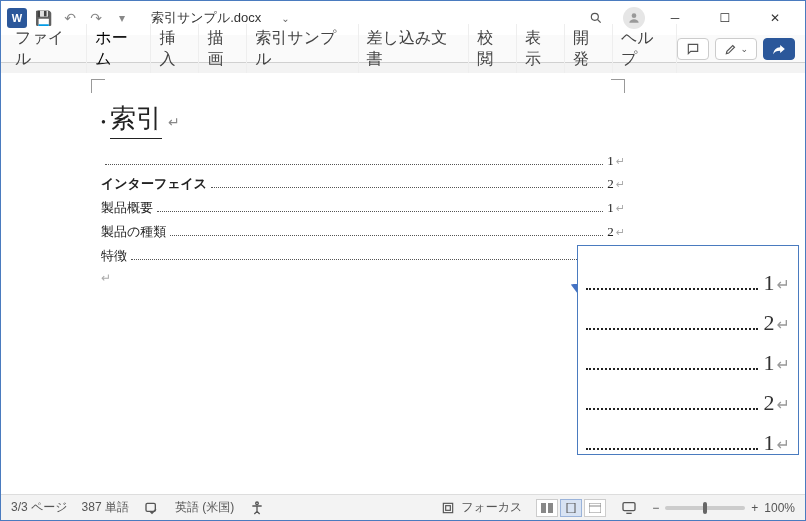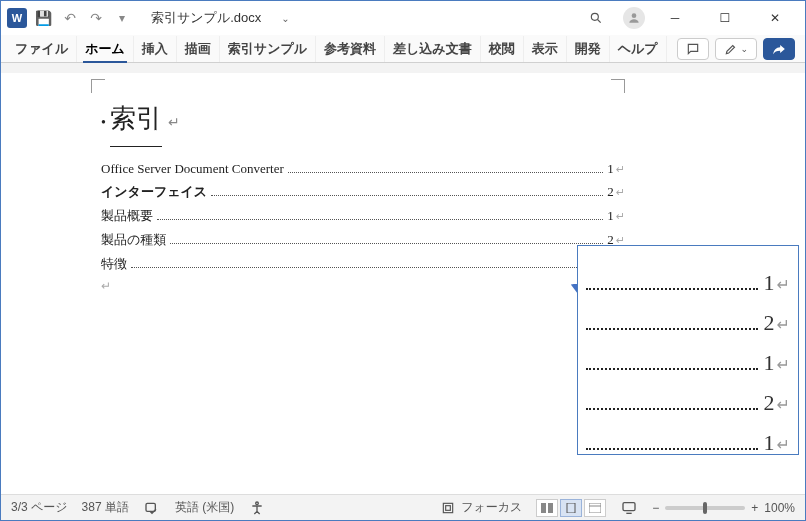--- a/index.html
+++ b/index.html
@@ -45,25 +45,24 @@
   .ribbon {
     height: 28px;
     display:flex; align-items:center;
     padding: 0 6px;
     border-bottom: 1px solid #d0d0d0;
     background:#fafafa;
     gap: 0;
   }
   .ribbon .tab {
     padding: 4px 8px;
-    font-size: 13px;
+    font-size: 16px;
     color:#444;
     cursor:pointer;
     border-right:1px solid #eee;
-    font-weight:bold;
   }
   .ribbon .tab.active { color:#000000; position:relative;}
   .ribbon .tab.active::after {
     content:""; position:absolute; left:6px; right:6px; bottom:-1px; height:2px; background:#2b579a;
   }
   .ribbon-spacer{flex:1;}
   .ribbon-right{display:flex;align-items:center;gap:6px;padding-right:4px;}
   .ribbon-right .btn{border:1px solid #ccc;border-radius:4px;padding:2px 8px;background:#fff;cursor:pointer;color:#555;height:22px;display:flex;align-items:center;}
   .ribbon-right .btn svg{width:14px;height:14px;}
   .ribbon-right .btn.share{background:#2b579a;color:#fff;border-color:#2b579a;}
@@ -84,21 +83,21 @@
     position:absolute;
     left:100px; top:28px; right:180px;
     font-family: "Times New Roman","Yu Mincho",serif;
     color:#222;
   }
   .heading {
     font-size: 26px;
     display:flex; align-items:baseline; gap:4px;
   }
   .heading .bullet{font-size:14px; color:#222;}
-  .heading .txt{border-bottom:1px solid #222; padding-bottom:10px;}
+  .heading .txt{border-bottom:1px solid #222; padding-bottom:2px;}
   .heading .ret{color:#888;font-size:14px;margin-left:2px;}
   .index-list{margin-top:14px;}
   .index-row{
     display:flex; align-items:baseline;
     font-size:13px;
     margin:6px 0;
     white-space:nowrap;
   }
   .index-row .label{flex:0 0 auto;}
   .index-row .leader{
@@ -188,21 +187,20 @@
     <span class="win-btn">✕</span>
   </div>
 </div>
 
 <div class="ribbon">
   <span class="tab">ファイル</span>
   <span class="tab active">ホーム</span>
   <span class="tab">挿入</span>
   <span class="tab">描画</span>
   <span class="tab">索引サンプル</span>
-  <span class="tab">参考資料</span>
   <span class="tab">差し込み文書</span>
   <span class="tab">校閲</span>
   <span class="tab">表示</span>
   <span class="tab">開発</span>
   <span class="tab">ヘルプ</span>
   <div class="ribbon-spacer"></div>
   <div class="ribbon-right">
     <span class="btn">
       <svg viewBox="0 0 24 24" fill="none" stroke="#555" stroke-width="2">
           <path d="M4 4h16v12H8l-4 4V4z"></path>
@@ -229,21 +227,20 @@
   <div class="crop-tr"></div>
 
   <div class="page">
     <div class="heading">
       <span class="bullet">•</span>
       <span class="txt">索引</span>
       <span class="ret">↵</span>
     </div>
     <div class="index-list">
       <div class="index-row">
-        <span class="label">Office Server Document Converter</span>
         <span class="leader"></span>
         <span class="pg">1</span>
         <span class="ret">↵</span>
       </div>
       <div class="index-row bold">
         <span class="label">インターフェイス</span>
         <span class="leader"></span>
         <span class="pg">2</span>
         <span class="ret">↵</span>
       </div>

